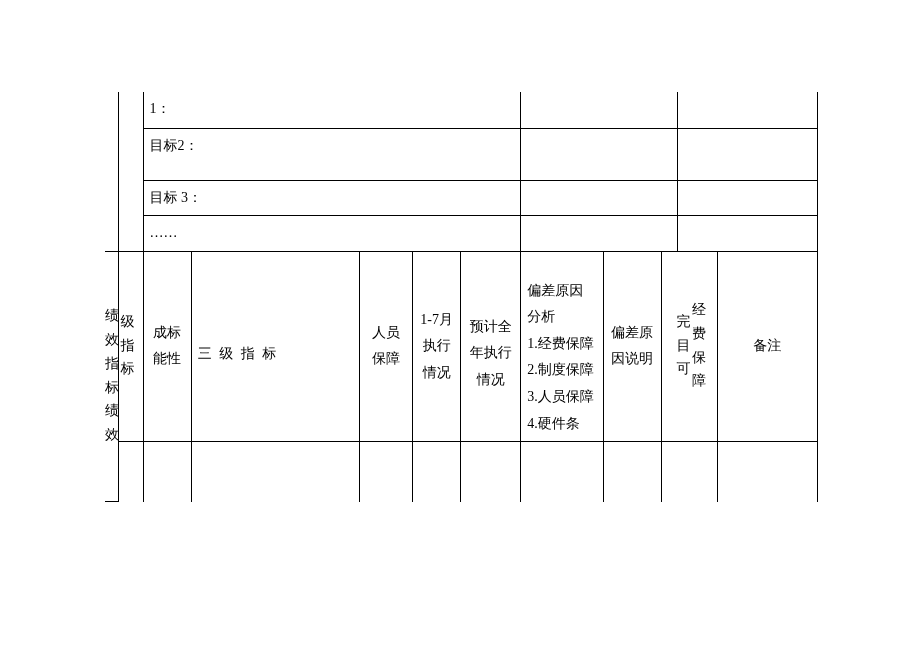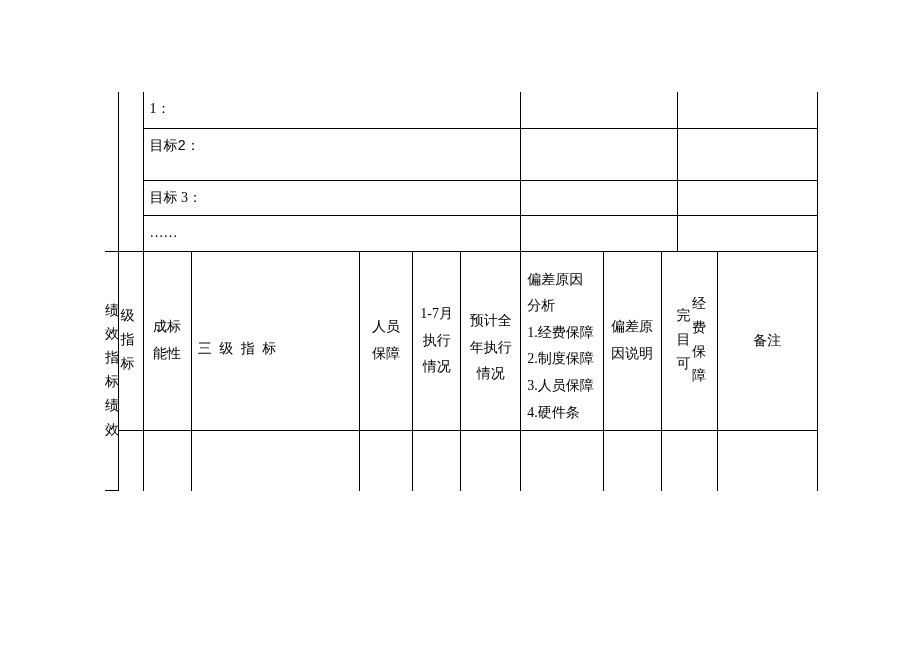--- a/index.html
+++ b/index.html
@@ -72,21 +72,21 @@
   <tbody>
         <tr>
     <td rowspan="4" class="noborder-left noborder-top" style="border-bottom:none;"></td>
     <td rowspan="4" class="noborder-top" style="border-bottom:none;"></td>
     <td colspan="6" class="noborder-top" style="height:36px;">1：</td>
     <td colspan="3" class="noborder-top"></td>
     <td colspan="2" class="noborder-top"></td>
   </tr>
 
   <tr>
-    <td colspan="6" style="height:52px;white-space:pre-wrap;font-family:Liberation Mono, monospace;">目标2：</td>
+    <td colspan="6" style="height:52px;white-space:pre-wrap;">目标2：</td>
     <td colspan="3"></td>
     <td colspan="2"></td>
   </tr>
 
   <tr>
     <td colspan="6" style="height:30px;margin-top:28px;">目标 3：</td>
     <td colspan="3"></td>
     <td colspan="2"></td>
   </tr>
 
@@ -101,21 +101,21 @@
       <span class="vtext-wrap">绩效指标绩效</span>
     </td>
     <td class="vtext" style="padding:2px 2px;">
       <span class="vtext-wrap" style="width:1.1em;">级指标</span>
     </td>
     <td class="center">成标能性</td>
     <td colspan="2" class="vcenter" style="padding-top:20px; letter-spacing:2px;">三 级 指 标</td>
     <td class="center">人员保障</td>
     <td class="center">1-7月执行情况</td>
     <td class="center" style="padding-top:18px;">预计全年执行情况</td>
-    <td style="white-space:pre-wrap; padding-top:15px;">偏差原因分析
+    <td style="white-space:pre-wrap; padding-top:26px;">偏差原因分析
 1.经费保障
 2.制度保障
 3.人员保障
 4.硬件条</td>
     <td class="center">偏差原因说明</td>
     <td colspan="2" class="vtext" style="padding:2px 0;">
       <span style="display:inline-block;vertical-align:middle;">
         <span class="vtext-wrap" style="display:inline-block;margin-left:15px;">完目可</span>
       </span><span style="display:inline-block;vertical-align:middle;">
         <span class="vtext-wrap" style="display:inline-block;">经费保障</span>

